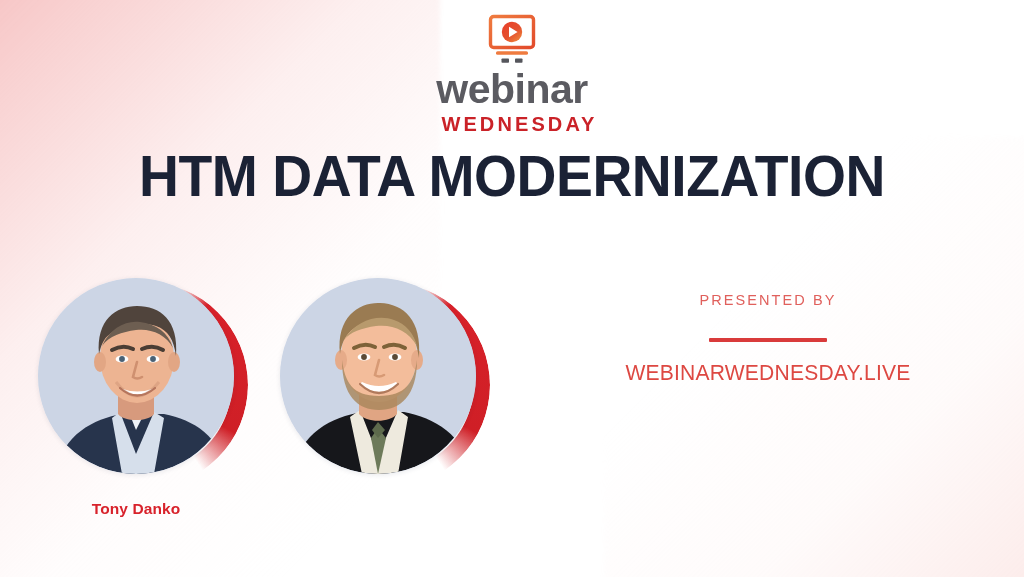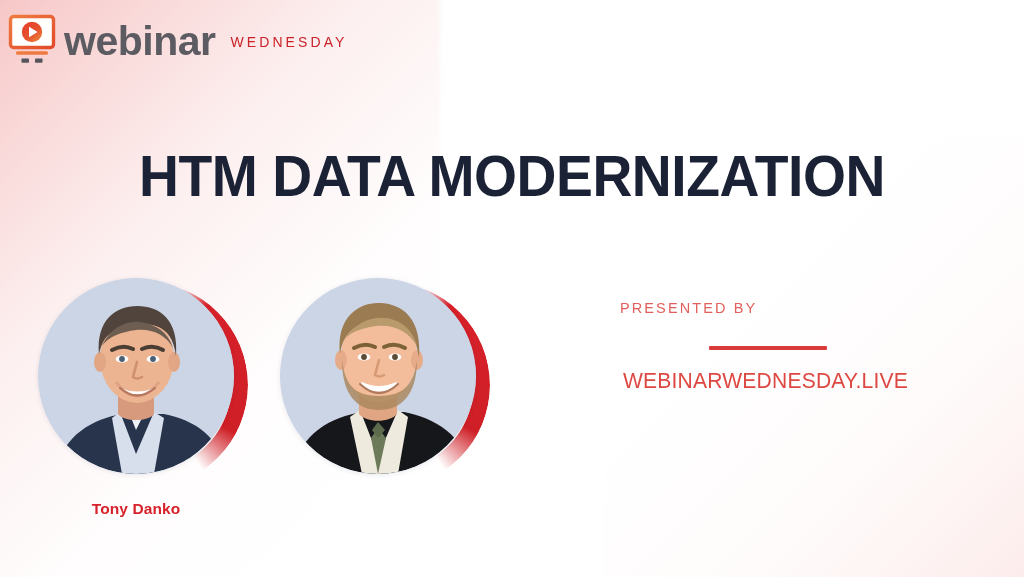--- a/index.html
+++ b/index.html
@@ -40,38 +40,38 @@
         rgba(249,214,211,0.52) 26%,
         rgba(253,238,237,0.25) 52%,
         rgba(255,255,255,0) 76%);
     filter:blur(2px);
   }
 
   
   .brand {
     position:absolute;
     top:14px; left:0; right:0;
-    display:flex; flex-direction:row;
+    display:flex; flex-direction:column;
     align-items:center;
   }
 
   .monitor-icon { display:block; }
 
   .brand-word {
     font-size:41px;
     font-weight:bold;
     letter-spacing:-0.5px;
     color:#5b5b61;
     line-height:1.02;
     margin-top:1px;
   }
 
   .brand-sub {
-    font-size:14px;
-    font-weight:normal;
+    font-size:20px;
+    font-weight:bold;
     letter-spacing:3.1px;
     color:#ca2228;
     margin-top:2px;
     margin-left:15px;
   }
 
   
   .title {
     position:absolute;
     top:143px; left:0; right:0;
@@ -137,23 +137,23 @@
     text-align:center;
     font-size:15.5px;
     font-weight:bold;
     color:#d8222b;
     letter-spacing:0.1px;
   }
 
   
   .presenter {
     position:absolute;
-    top:300px; left:620px;
+    top:292px; left:620px;
     width:296px;
-    text-align:left;
+    text-align:center;
   }
 
   .presented-by {
     font-size:14.5px;
     letter-spacing:2.1px;
     color:#e0605c;
     font-weight:normal;
   }
 
   .capital-logo {

